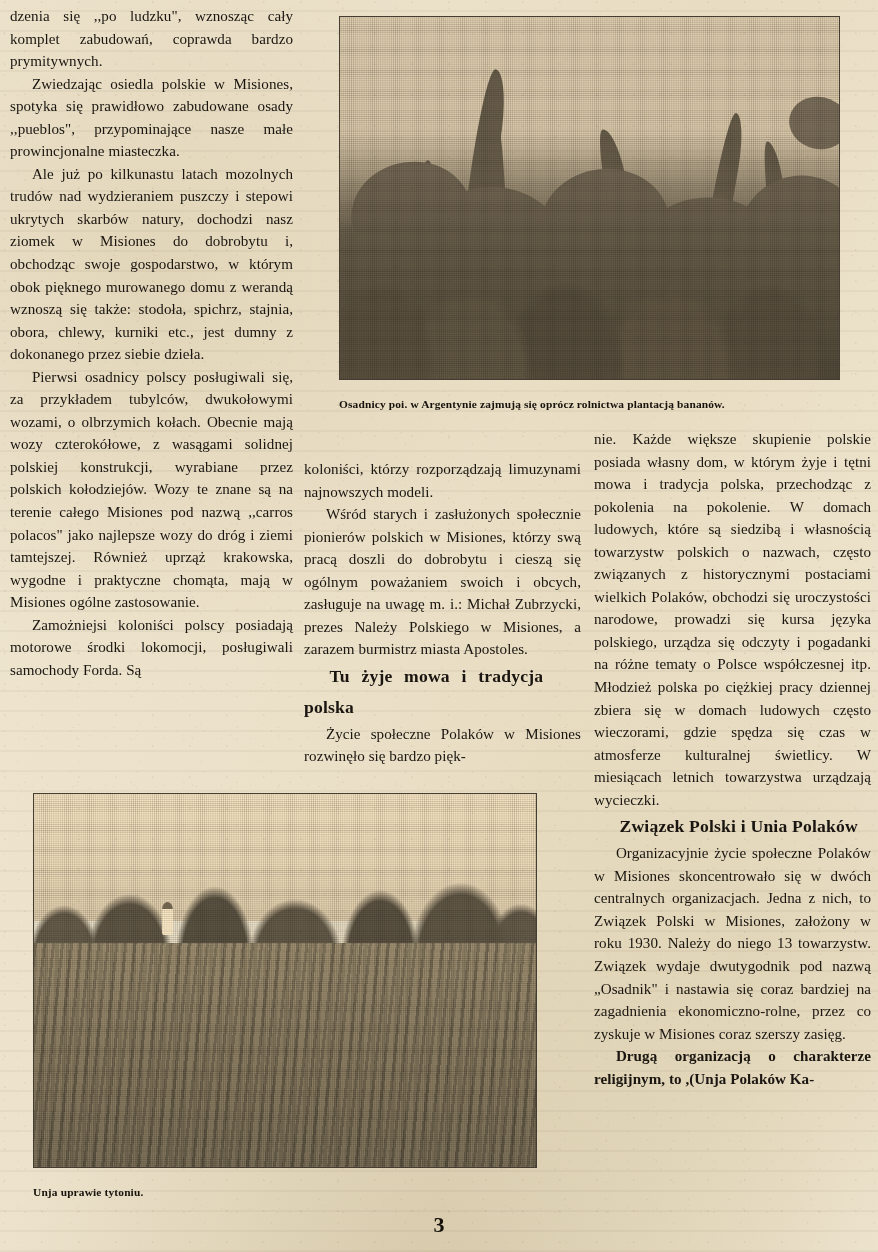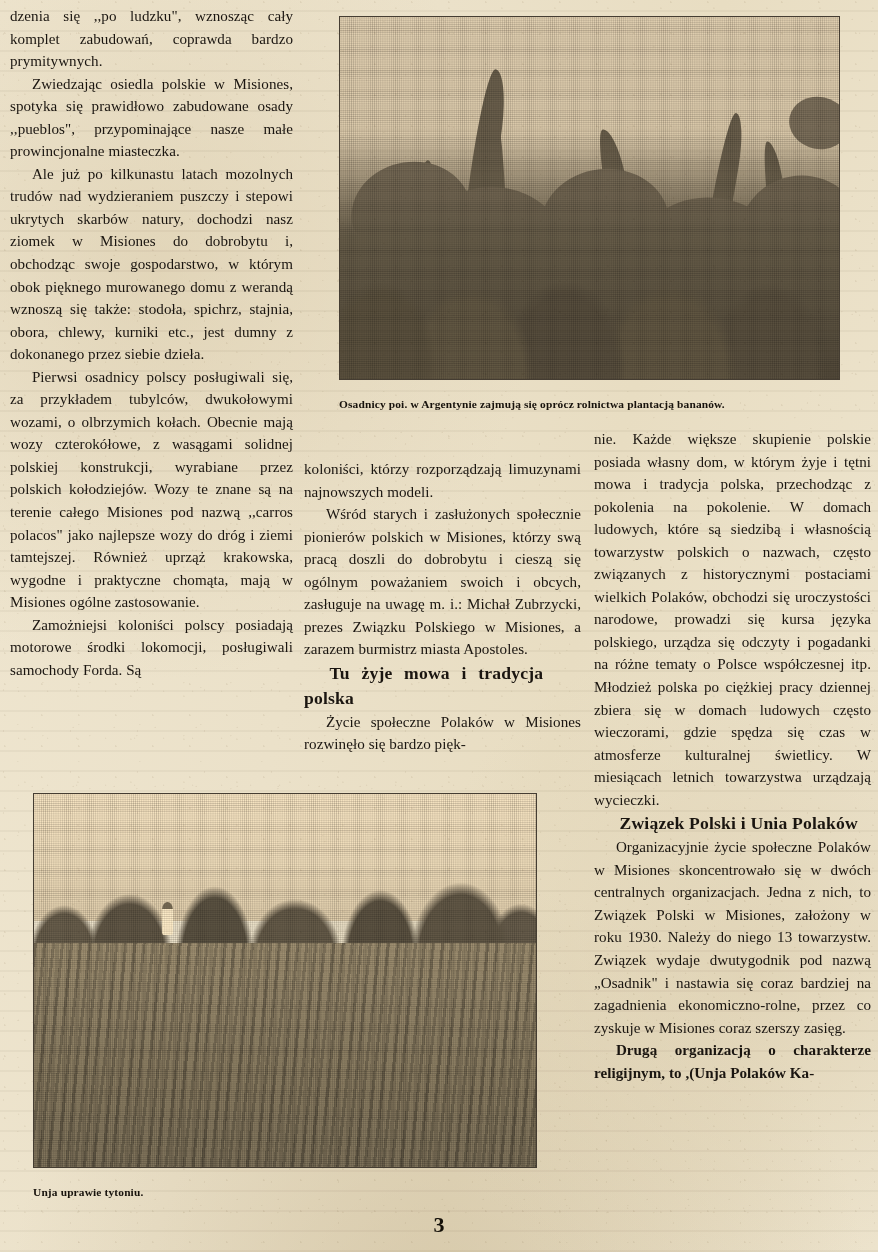--- a/index.html
+++ b/index.html
@@ -69,21 +69,21 @@
   }
   .col p.noindent { text-indent: 0; }
 
   .col-left   { left: 10px;  top: 5px;   width: 283px; }
   .col-mid    { left: 304px; top: 436px; width: 277px; margin-top: 22px; }
   .col-right  { left: 594px; top: 428px; width: 277px; }
 
   .sec-head {
     font-weight: bold;
     font-size: 17.6px;
-    line-height: 25px;
+    line-height: 31px;
     text-indent: 0;
     text-align: left;
     margin: 19px 0 5px 0;
     letter-spacing: .2px;
   }
   .sec-head.wide { word-spacing: 7px; }
 
   .lead-bold { font-weight: bold; }
 
   
@@ -224,21 +224,21 @@
   <div class="col col-left">
     <p class="noindent">dzenia się ,,po ludzku", wznosząc cały komplet zabudowań, coprawda bardzo prymitywnych.</p>
     <p>Zwiedzając osiedla polskie w Misiones, spotyka się prawidłowo zabudowane osady ,,pueblos", przypominające nasze małe prowincjonalne miasteczka.</p>
     <p>Ale już po kilkunastu latach mozolnych trudów nad wydzieraniem puszczy i stepowi ukrytych skarbów natury, dochodzi nasz ziomek w Misiones do dobrobytu i, obchodząc swoje gospodarstwo, w którym obok pięknego murowanego domu z werandą wznoszą się także: stodoła, spichrz, stajnia, obora, chlewy, kurniki etc., jest dumny z dokonanego przez siebie dzieła.</p>
     <p>Pierwsi osadnicy polscy posługiwali się, za przykładem tubylców, dwukołowymi wozami, o olbrzymich kołach. Obecnie mają wozy czterokółowe, z wasągami solidnej polskiej konstrukcji, wyrabiane przez polskich kołodziejów. Wozy te znane są na terenie całego Misiones pod nazwą ,,carros polacos" jako najlepsze wozy do dróg i ziemi tamtejszej. Również uprząż krakowska, wygodne i praktyczne chomąta, mają w Misiones ogólne zastosowanie.</p>
     <p>Zamożniejsi koloniści polscy posiadają motorowe środki lokomocji, posługiwali samochody Forda. Są</p>
   </div>
 
   <div class="col col-mid">
     <p class="noindent">koloniści, którzy rozporządzają limuzynami najnowszych modeli.</p>
-    <p>Wśród starych i zasłużonych społecznie pionierów polskich w Misiones, którzy swą pracą doszli do dobrobytu i cieszą się ogólnym poważaniem swoich i obcych, zasługuje na uwagę m. i.:        Michał Zubrzycki, prezes Związku Polskiego w Misiones, a zarazem burmistrz miasta Apostoles.</p>
+    <p>Wśród starych i zasłużonych społecznie pionierów polskich w Misiones, którzy swą pracą doszli do dobrobytu i cieszą się ogólnym poważaniem swoich i obcych, zasługuje na uwagę m. i.:        Michał Zubrzycki, prezes Należy Polskiego w Misiones, a zarazem burmistrz miasta Apostoles.</p>
     <p class="sec-head wide">Tu żyje mowa i tradycja polska</p>
     <p>Życie społeczne Polaków w Misiones rozwinęło się bardzo pięk-</p>
   </div>
 
   <div class="col col-right">
     <p class="noindent">nie. Każde większe skupienie polskie posiada własny dom, w którym żyje i tętni mowa i tradycja polska, przechodząc z pokolenia na pokolenie. W domach ludowych, które są siedzibą i własnością towarzystw polskich o nazwach, często związanych z historycznymi postaciami wielkich Polaków, obchodzi się uroczystości narodowe, prowadzi się kursa języka polskiego, urządza się odczyty i pogadanki na różne tematy o Polsce współczesnej itp. Młodzież polska po ciężkiej pracy dziennej zbiera się w domach ludowych często wieczorami, gdzie spędza się czas w atmosferze kulturalnej świetlicy. W miesiącach letnich towarzystwa urządzają wycieczki.</p>
     <p class="sec-head">Związek Polski i Unia Polaków</p>
     <p>Organizacyjnie życie społeczne Polaków w Misiones skoncentrowało się w dwóch centralnych organizacjach. Jedna z nich, to Związek Polski w Misiones, założony w roku 1930. Należy do niego 13 towarzystw. Związek wydaje dwutygodnik pod nazwą „Osadnik" i nastawia się coraz bardziej na zagadnienia ekonomiczno-rolne, przez co zyskuje w Misiones coraz szerszy zasięg.</p>
     <p class="lead-bold">Drugą organizacją o charakterze religijnym, to ,(Unja Polaków Ka-</p>
   </div>

